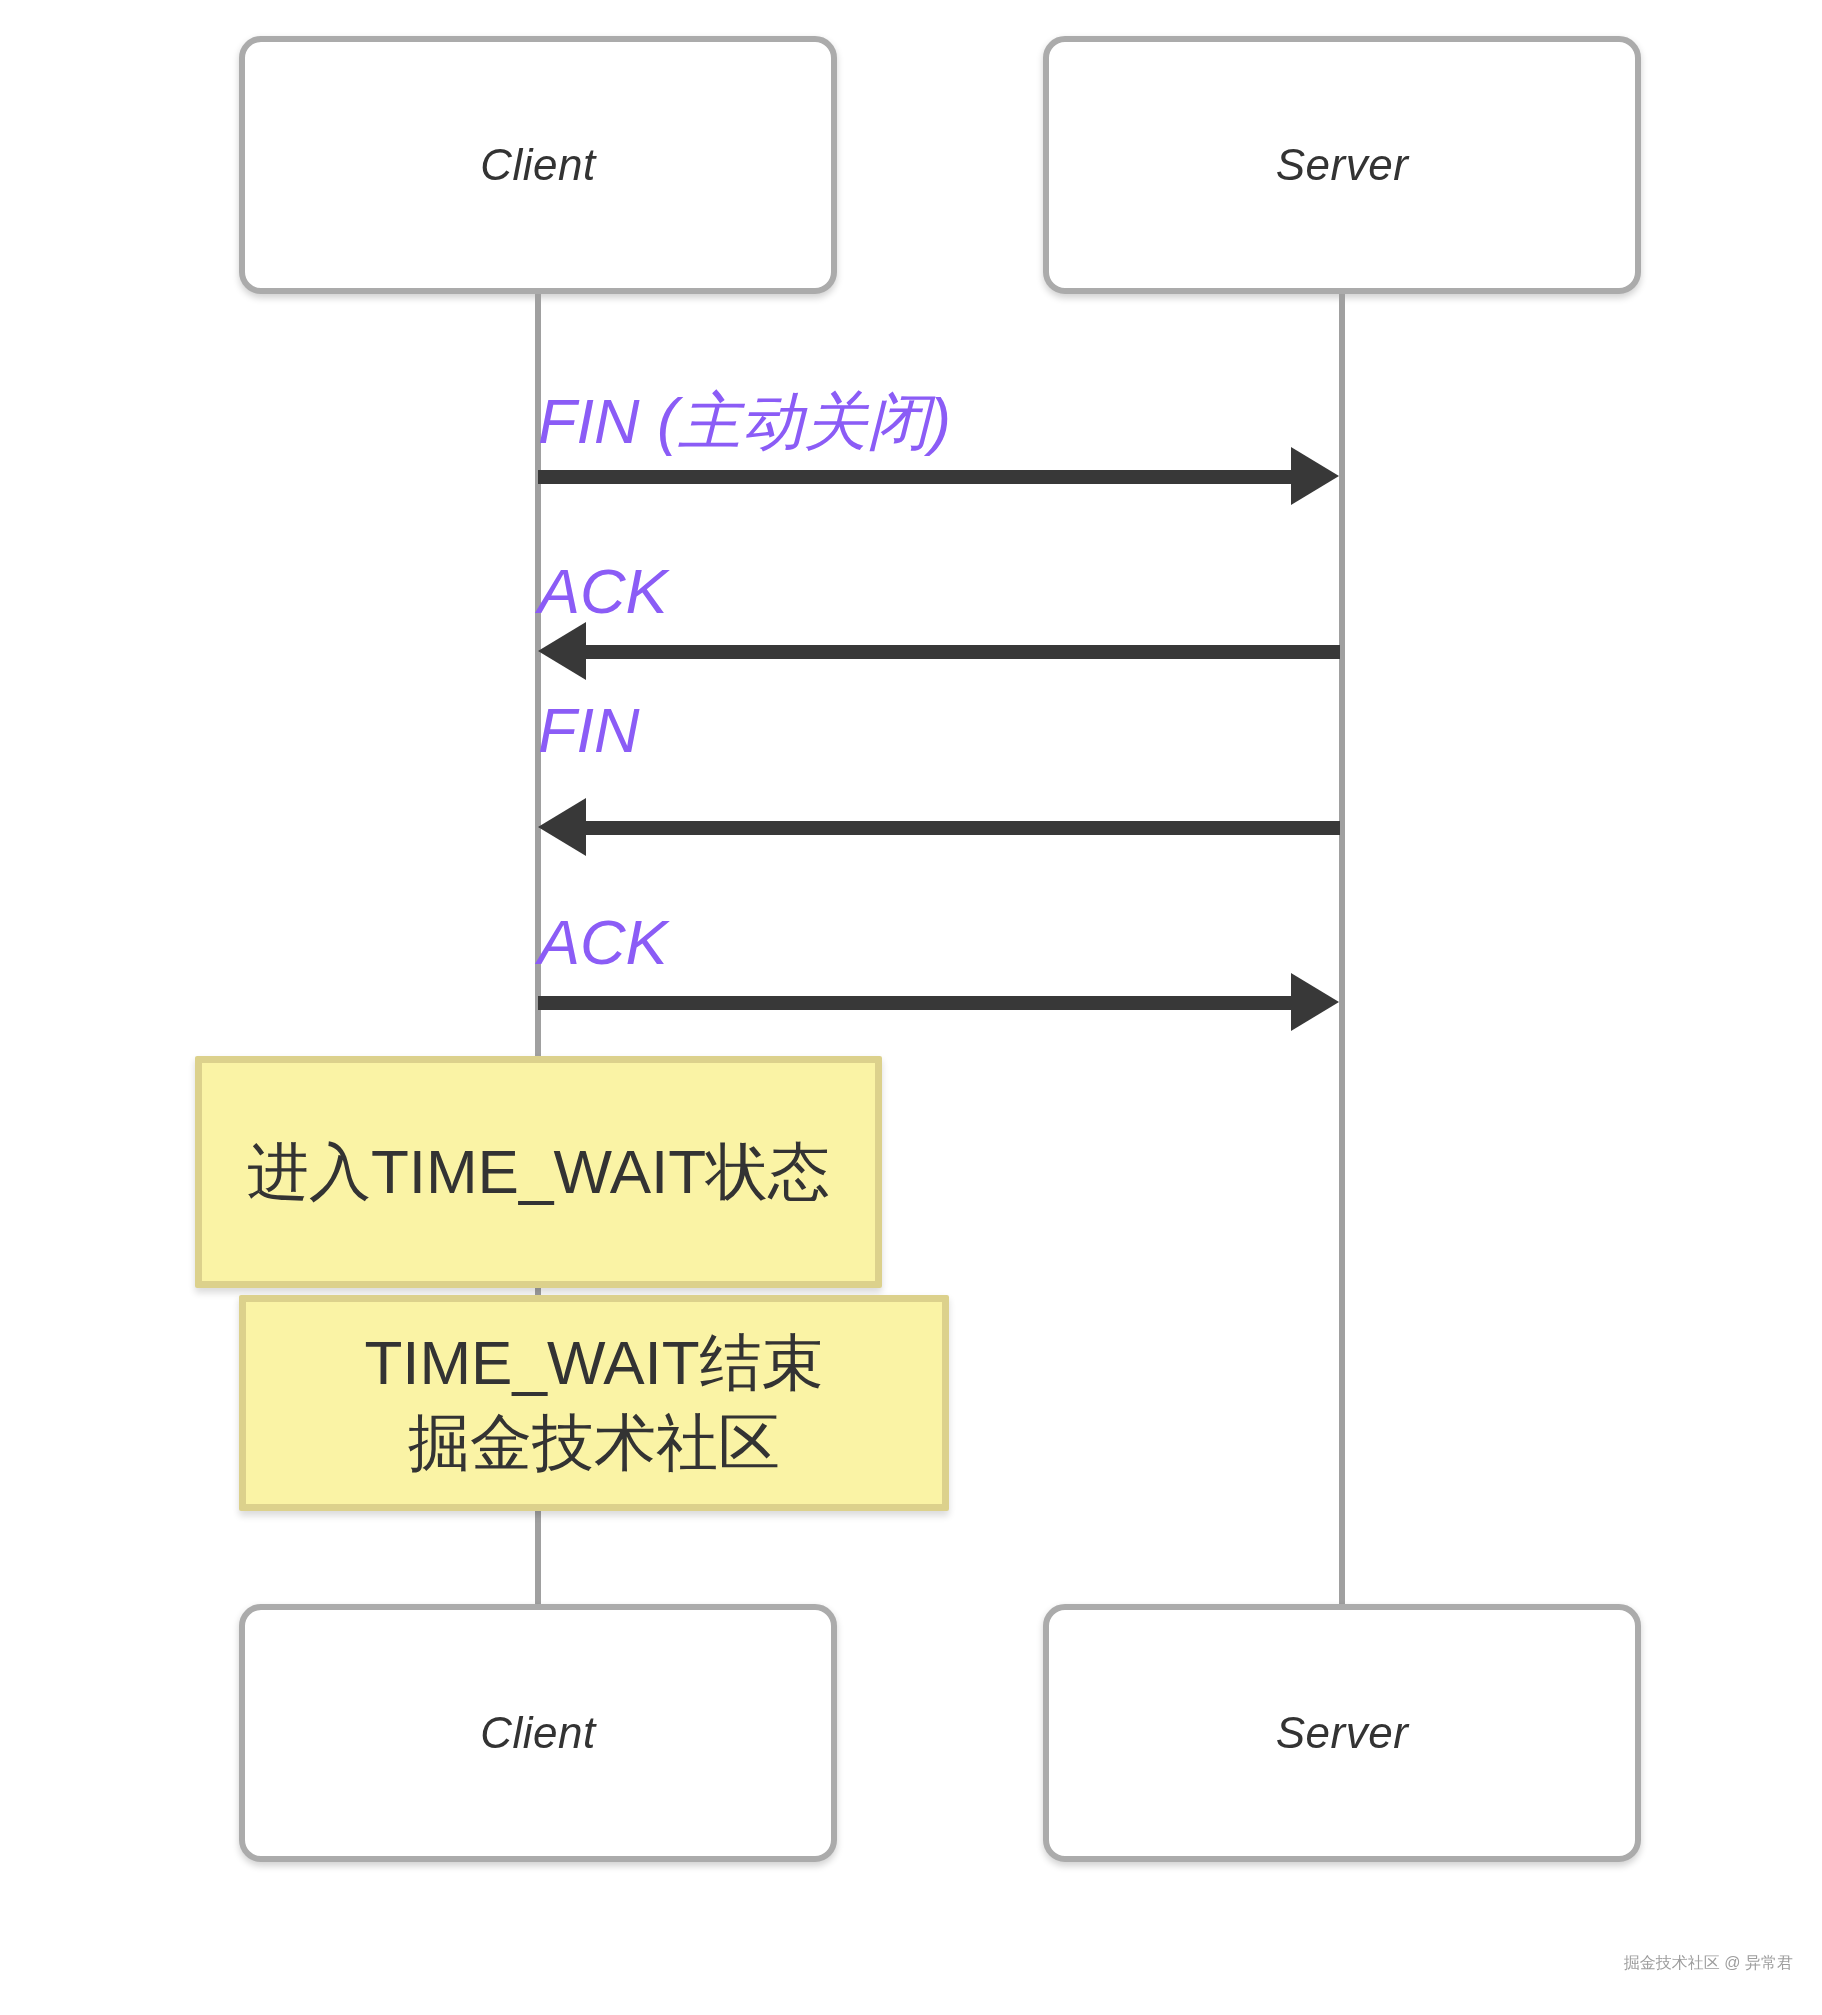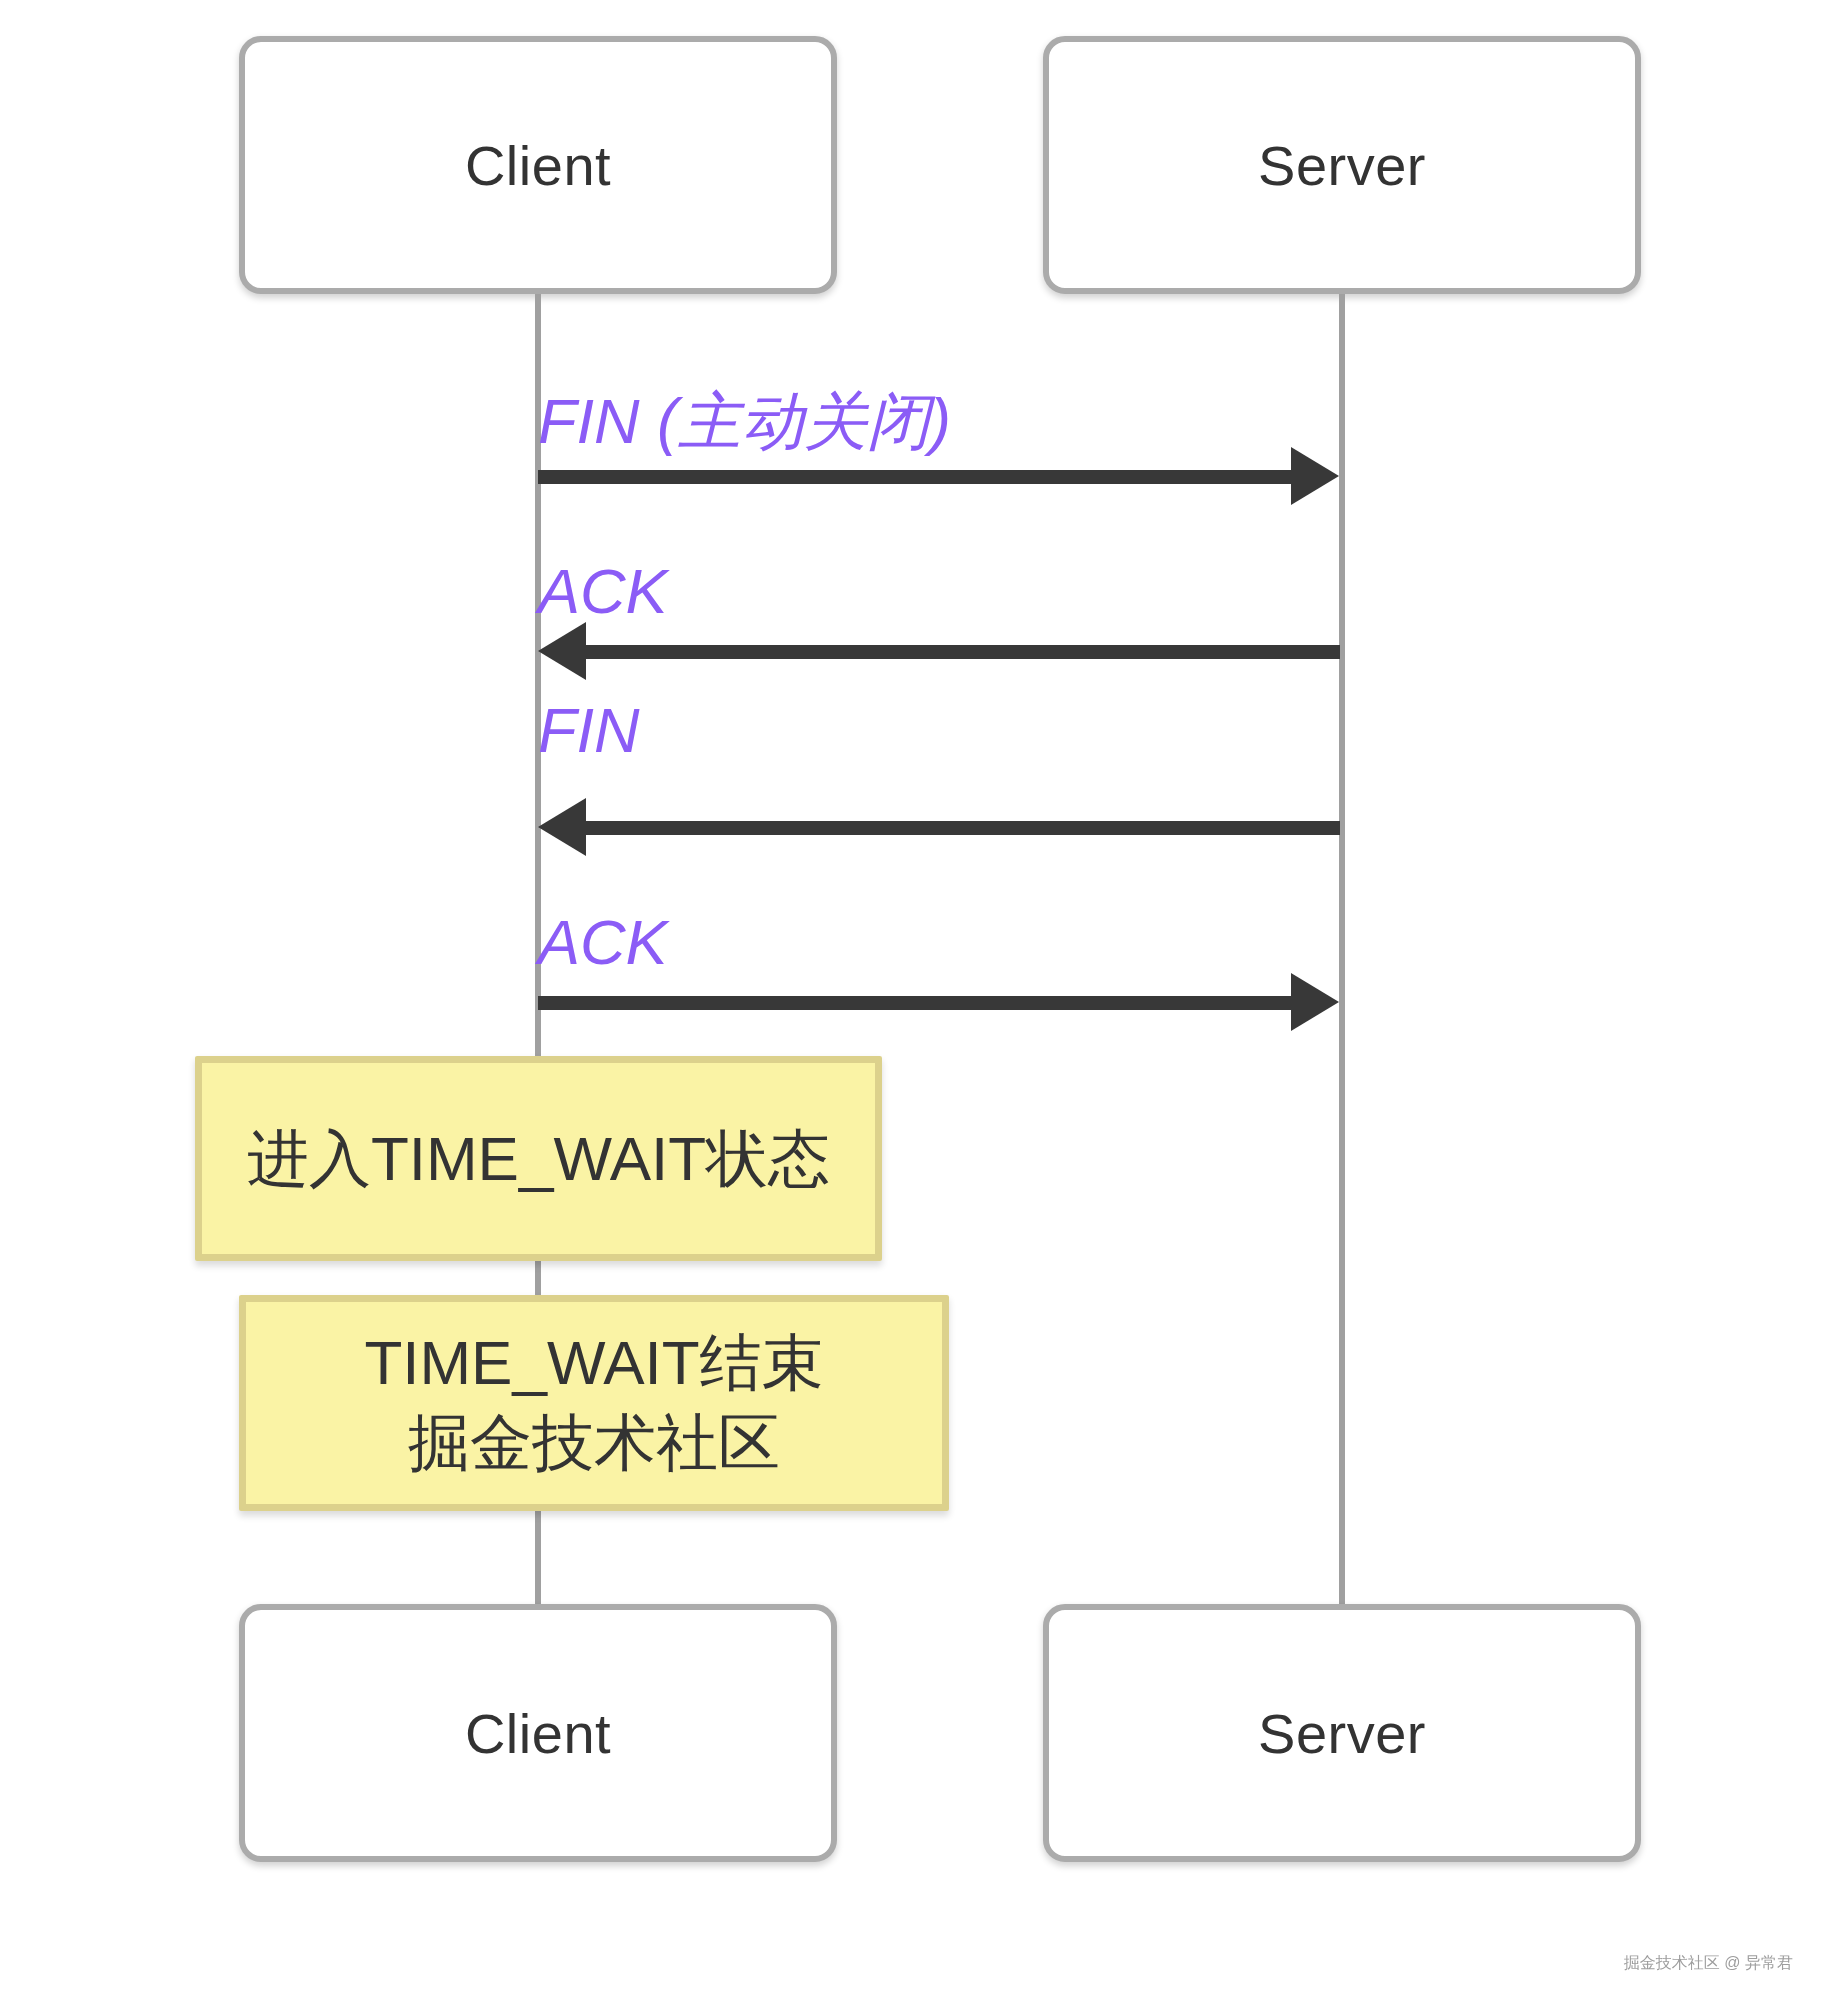--- a/index.html
+++ b/index.html
@@ -23,23 +23,24 @@
     background: #ffffff;
     border: 6.8px solid #ababab;
     border-radius: 22px;
     box-sizing: border-box;
     display: flex;
     align-items: center;
     justify-content: center;
     box-shadow: 0 3.1px 7.3px rgba(0,0,0,0.18);
   }
   .actor-box .actor-label {
-    font-size: 56px;
+    font-size: 44px;
     color: #333333;
     letter-spacing: 0.5px;
+    font-style: italic;
   }
   #actor-top-client    { left: 239px;  top: 36px; }
   #actor-top-server    { left: 1043px; top: 36px; }
   #actor-bottom-client { left: 239px;  top: 1604px; }
   #actor-bottom-server { left: 1043px; top: 1604px; }
 
   
   .lifeline {
     position: absolute;
     width: 6.3px;
@@ -104,21 +105,21 @@
     flex-direction: column;
     align-items: center;
     justify-content: center;
     text-align: center;
     color: #333333;
     font-size: 62px;
     line-height: 80px;
     box-shadow: 0 4.2px 7.3px rgba(0,0,0,0.14);
     white-space: nowrap;
   }
-  #note-1 { left: 195px; top: 1056px; width: 687px; height: 205px; }
+  #note-1 { left: 195px; top: 1056px; width: 687px; height: 232px; }
   #note-2 { left: 239px; top: 1295px; width: 710px; height: 216px; }
 
   
   #watermark {
     position: absolute;
     top: 1953px;
     right: 30px;
     font-size: 16px;
     color: #9e9e9e;
     text-shadow: 1px 1px 0 rgba(255,255,255,0.9);

